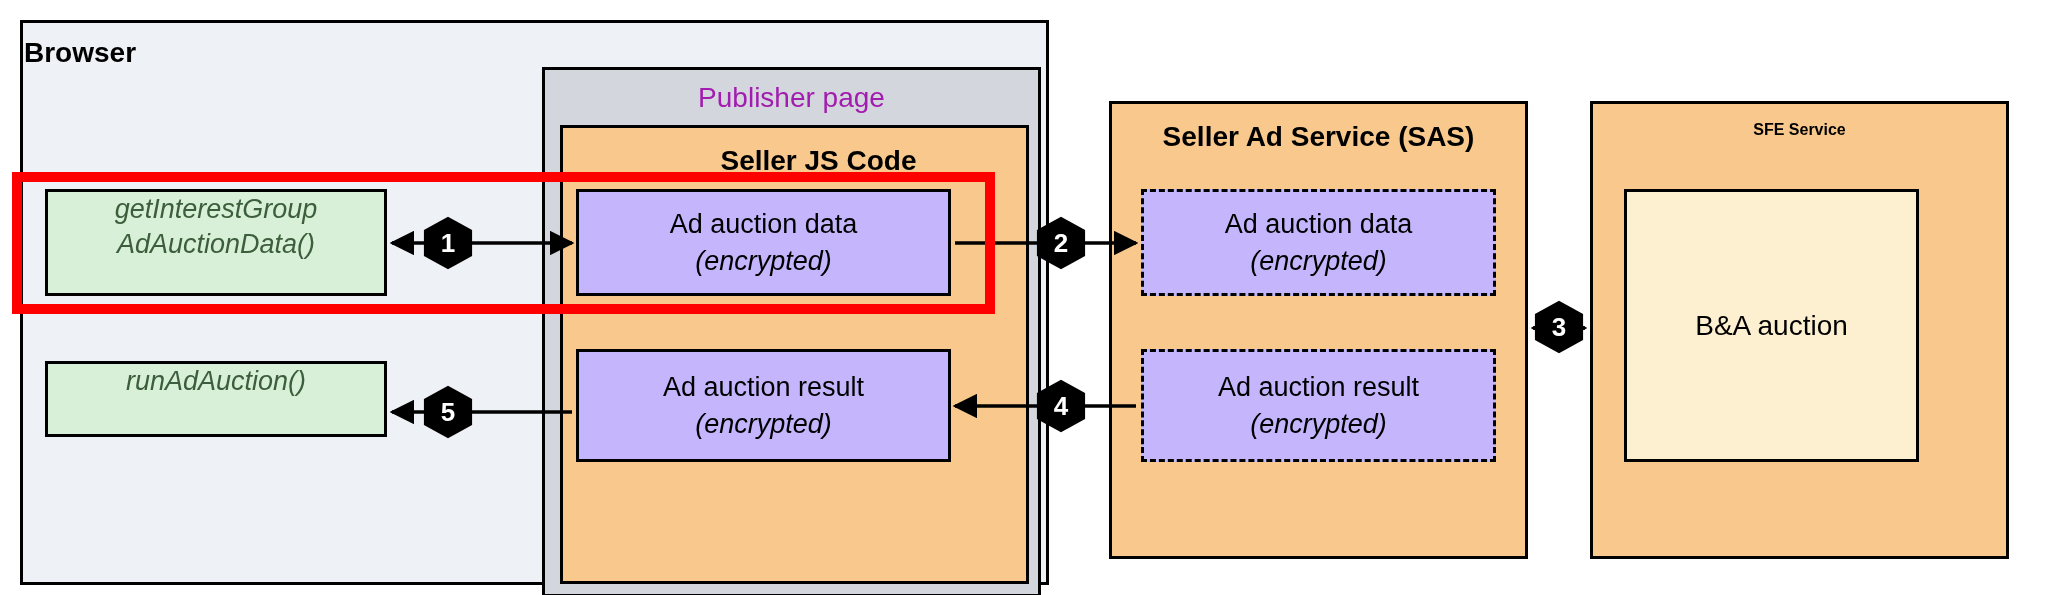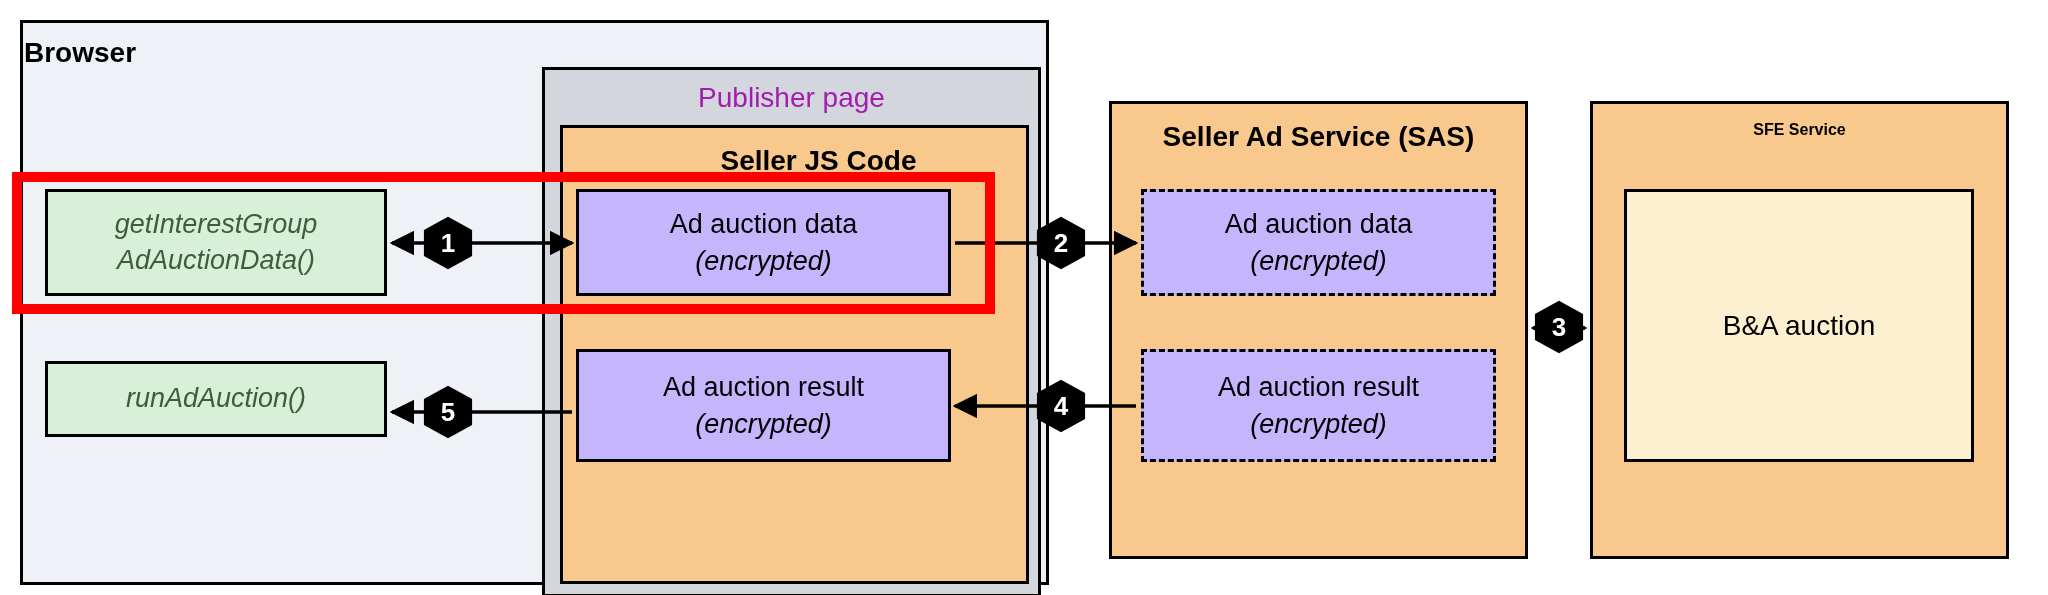--- a/index.html
+++ b/index.html
@@ -65,21 +65,20 @@
     text-align: center;
     font-weight: bold;
     font-size: 28px;
     margin-left: 48px;
   }
   .api-box {
     position: absolute;
     border: 3px solid #000;
     background: #d7f0d7;
     display: flex;
-    align-items: center;
     justify-content: center;
     text-align: center;
     font-style: italic;
     color: #3c5e3c;
     font-size: 27px;
     line-height: 1.3;
     padding: 0 26px;
     font-family: Arial, sans-serif;
   }
   .api-getIG {
@@ -164,21 +163,21 @@
     left: 0; right: 0;
     top: 17px;
     text-align: center;
     font-weight: bold;
     font-size: 16px;
   }
   .ba-box {
     position: absolute;
     left: 1624px;
     top: 189px;
-    width: 350px;
+    width: 295px;
     height: 273px;
     border: 3px solid #000;
     background: #fdf0d1;
     display: flex;
     align-items: center;
     justify-content: center;
     font-size: 28px;
   }
   .red-hi {
     position: absolute;

